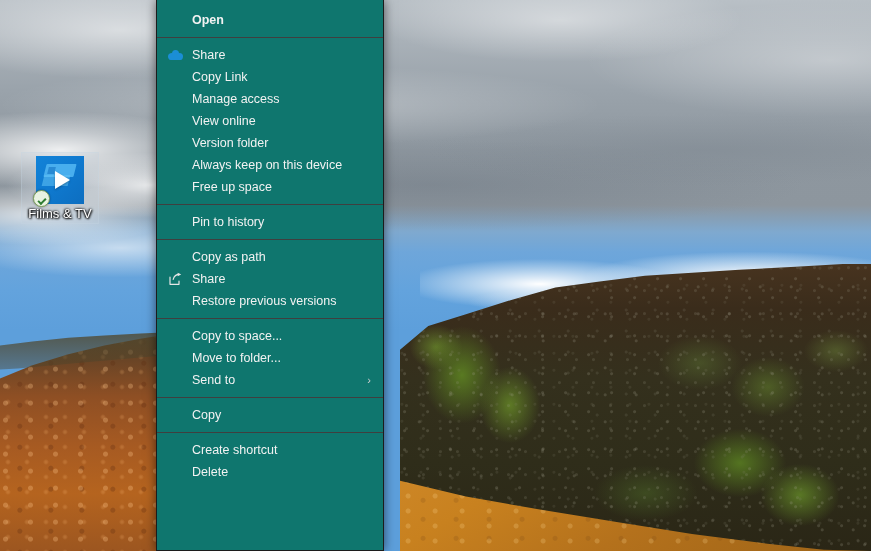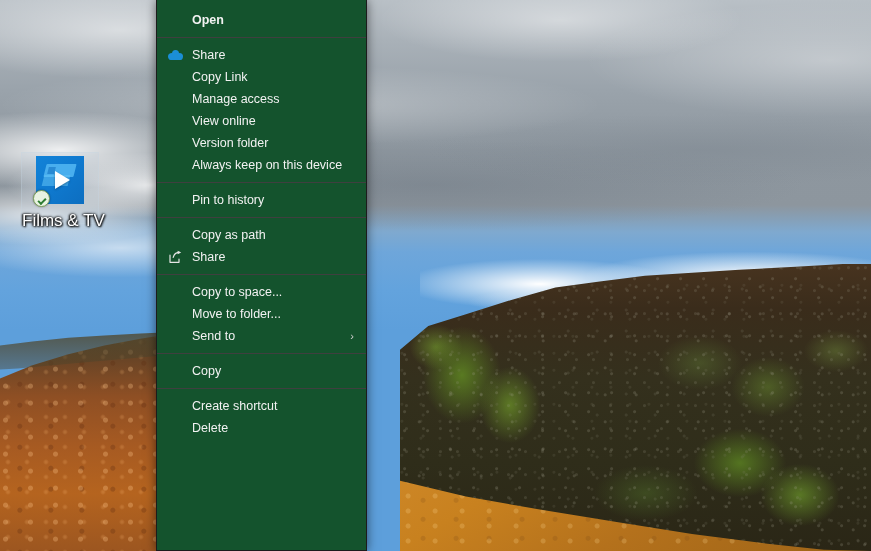--- a/index.html
+++ b/index.html
@@ -173,32 +173,32 @@
     background:#e9f3e2; border:1px solid #7aa05a;
     box-shadow:0 0 2px rgba(0,0,0,.45);
   }
   .tile .badge:after {
     content:"";
     position:absolute; left:4px; top:7px; width:6px; height:3px;
     border-left:2px solid #2f7d32; border-bottom:2px solid #2f7d32;
     transform:rotate(-45deg);
   }
   #desk-icon .label {
-    margin-top:10px;
-    font-size:17px;
+    margin-top:3px;
+    font-size:13px;
     color:#ffffff;
     text-shadow:0 0 3px #000, 1px 1px 2px #000, -1px 0 2px #000;
     line-height:14px;
     white-space:nowrap;
   }
 
   
   #ctx-menu {
-    position:absolute; left:156px; top:0; width:211px; height:551px;
-    background:#14532d;
+    position:absolute; left:156px; top:0; width:228px; height:551px;
+    background:#0f766e;
     border:1px solid #1c1c1c;
     border-top:none;
     box-shadow:0 0 10px rgba(0,0,0,.55);
     color:#ffffff;
     font-size:12.5px;
     overflow:hidden;
     z-index:10;
   }
   .mi {
     position:relative;
@@ -278,31 +278,33 @@
             <i></i>
             <i></i>
             <i></i>
           </span>
         </span><span>Share</span></div>
       <div class="mi"><span>Copy Link</span></div>
       <div class="mi"><span>Manage access</span></div>
       <div class="mi"><span>View online</span></div>
       <div class="mi"><span>Version folder</span></div>
       <div class="mi"><span>Always keep on this device</span></div>
+      <div class="mi"><span>Free up space</span></div>
       <div class="sep"></div>
       <div class="mi"><span>Pin to history</span></div>
       <div class="sep"></div>
       <div class="mi"><span>Copy as path</span></div>
       <div class="mi"><span class="mi-icon">
           <svg width="15" height="14" viewBox="0 0 15 14" fill="none" stroke="#e6e6e6" stroke-width="1.2">
             <path d="M2 5.2 V12.3 H11 V9.2" stroke-linecap="round" stroke-linejoin="round"></path>
             <path d="M5.2 7.4 C6.2 3.6 8.6 2.4 11.4 2.4" stroke-linecap="round"></path>
             <path d="M9.6 0.7 L13.2 2.5 L9.6 4.3 Z" fill="#e6e6e6" stroke="none"></path>
           </svg>
         </span><span>Share</span></div>
+      <div class="mi"><span>Restore previous versions</span></div>
       <div class="sep"></div>
       <div class="mi"><span>Copy to space...</span></div>
       <div class="mi"><span>Move to folder...</span></div>
       <div class="mi"><span>Send to</span><span class="chev">›</span></div>
       <div class="sep"></div>
       <div class="mi"><span>Copy</span></div>
       <div class="sep"></div>
       <div class="mi"><span>Create shortcut</span></div>
       <div class="mi"><span>Delete</span></div>
     </div>

